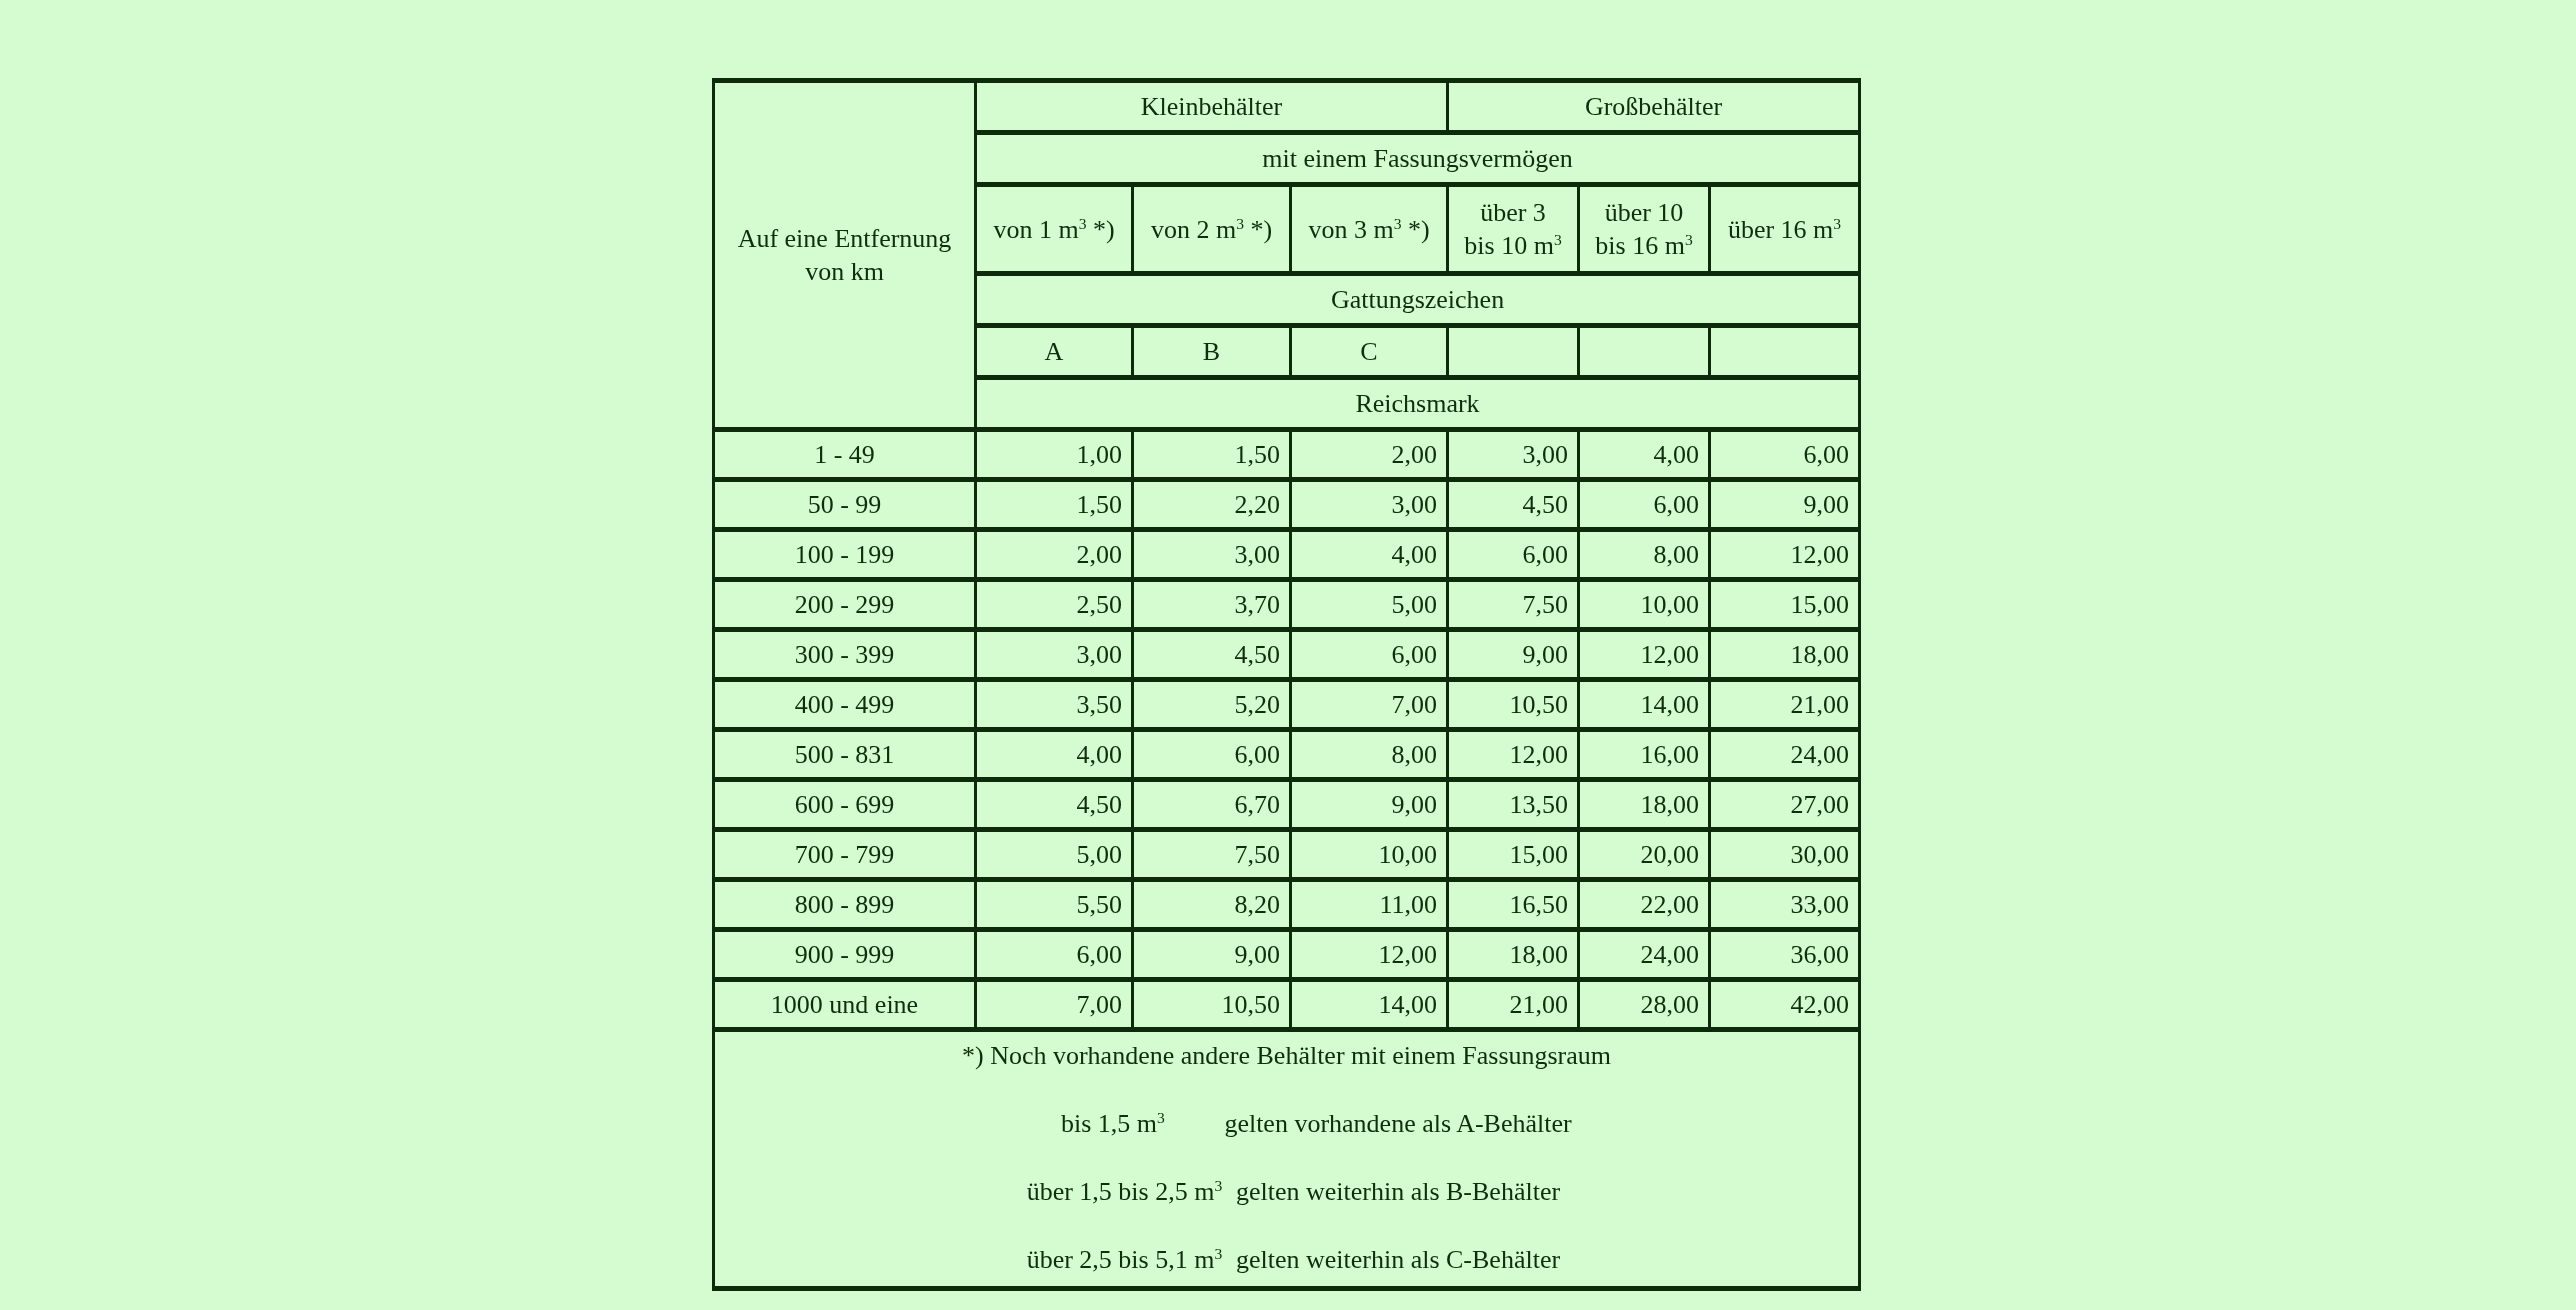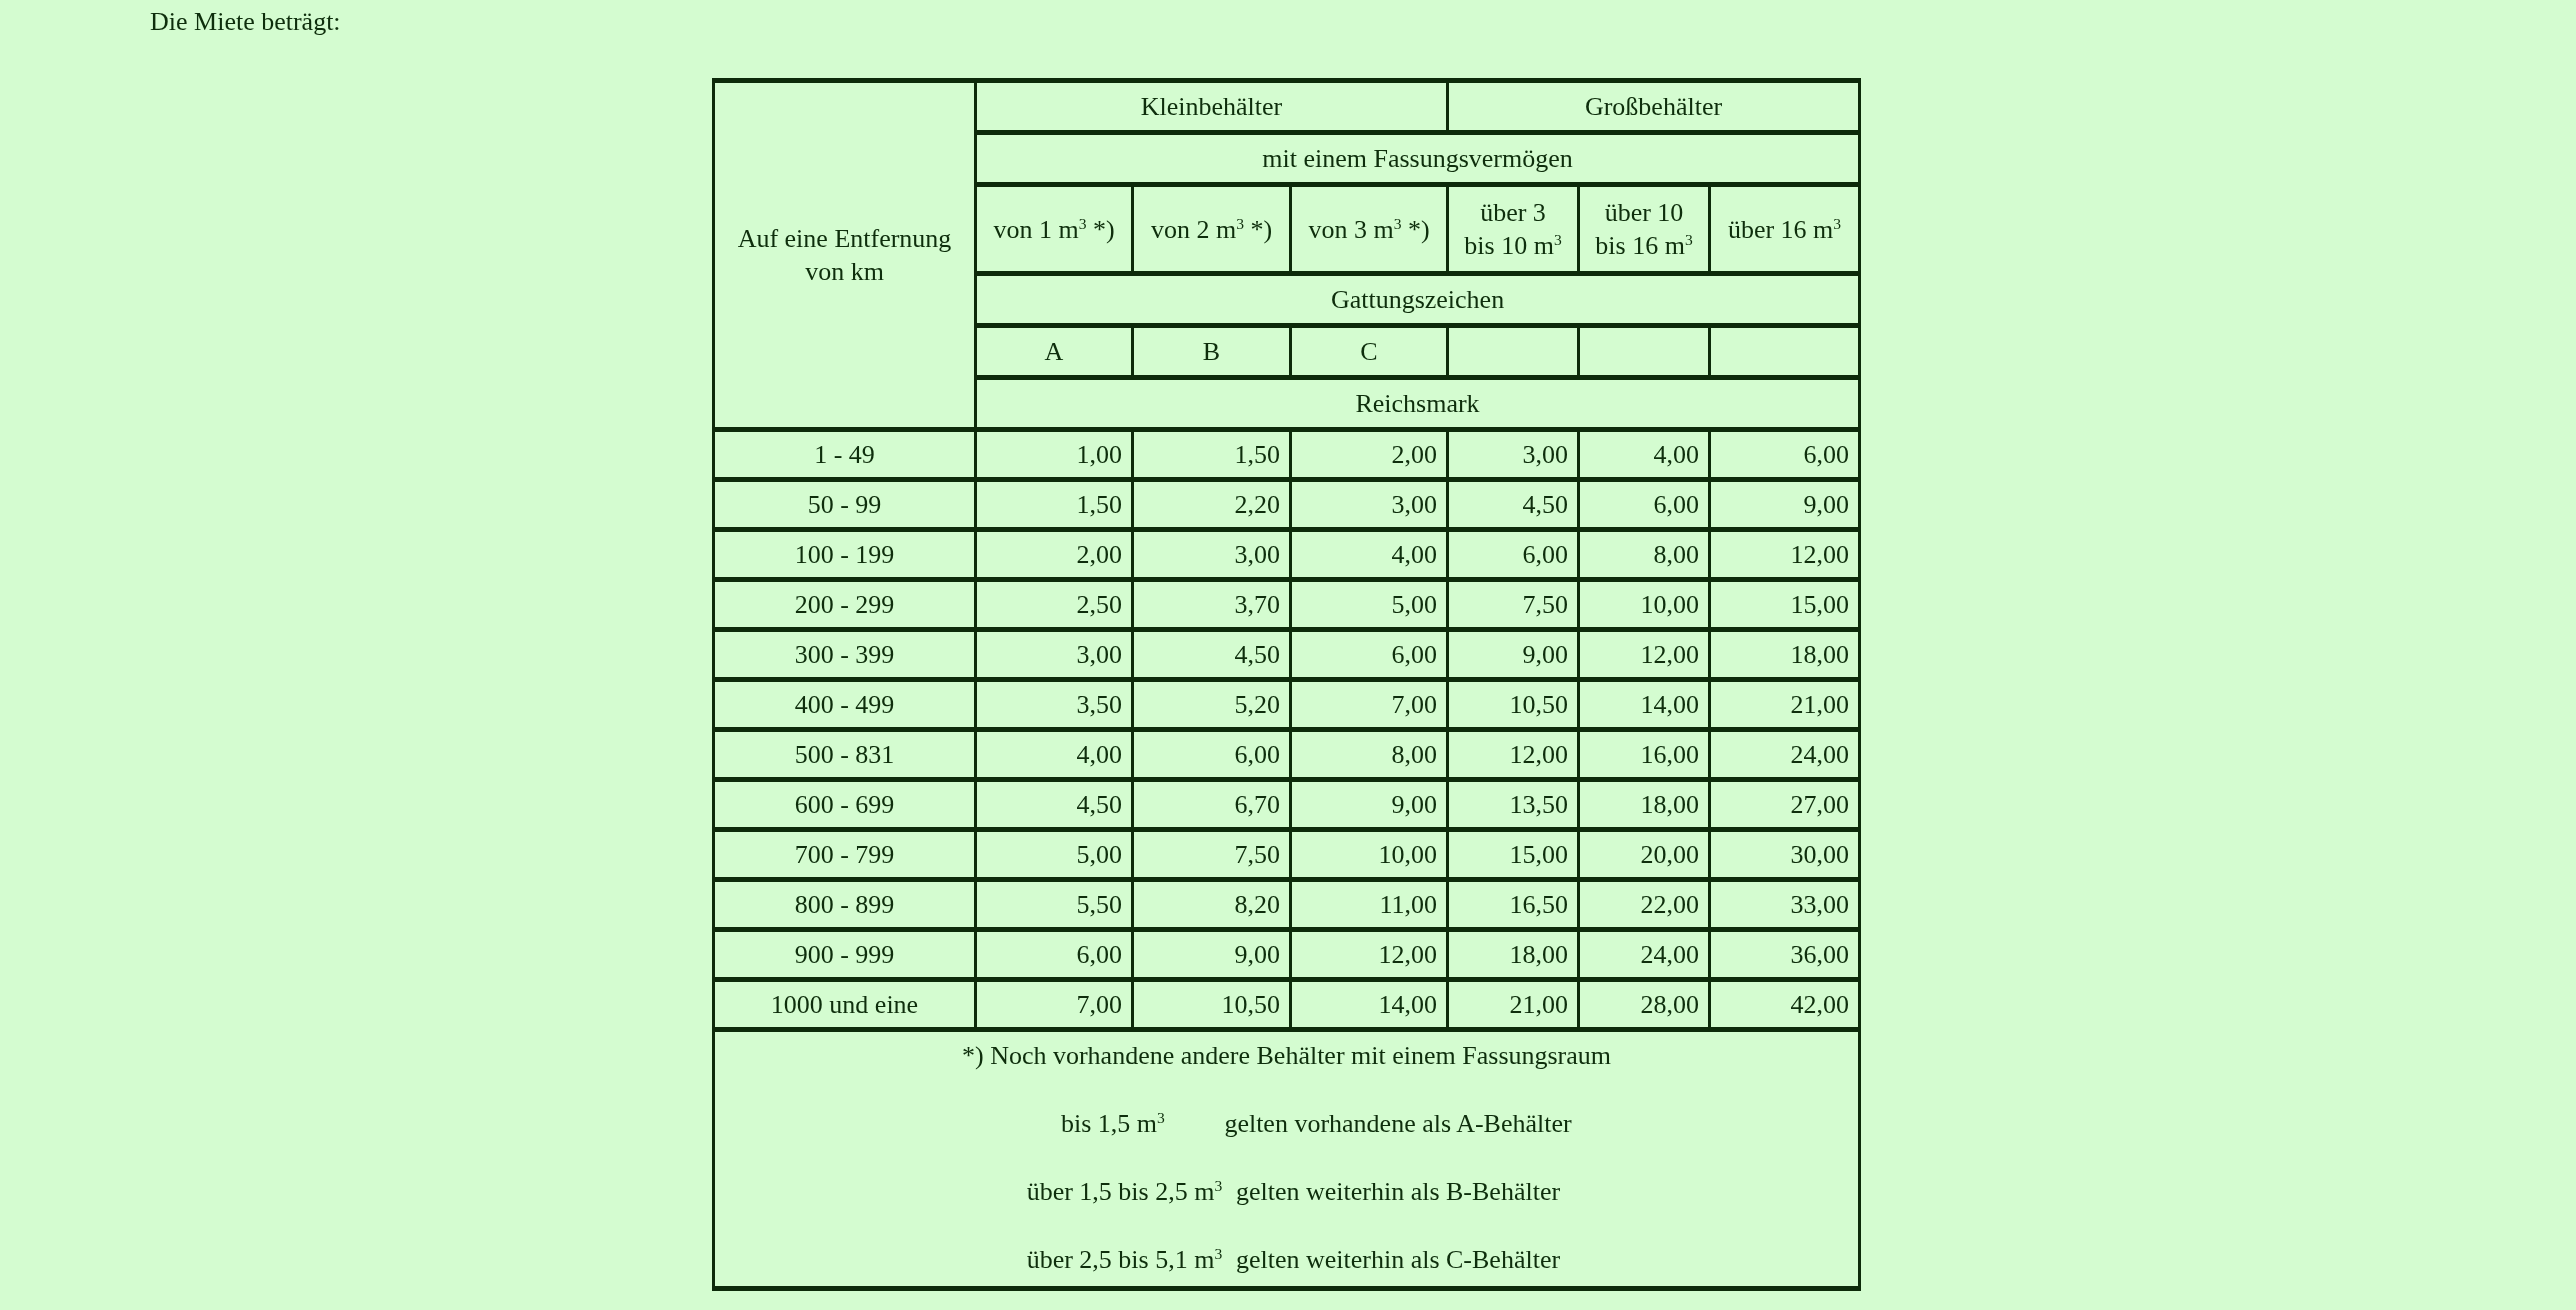--- a/index.html
+++ b/index.html
@@ -63,21 +63,20 @@
     font-size: 26px;
   }
   .fn-line { white-space: nowrap; }
   .fn-range { display: inline-block; width: 223px; margin-top: 34px; }
   sup { font-size: 0.6em; vertical-align: 0.55em; line-height: 0; }
 </style>
 </head>
 <body>
 
 <div class="intro">
-  <div>Die Miete beträgt:</div>
 </div>
 
 <table class="rent">
   <colgroup>
     <col style="width:262px">
     <col style="width:157px">
     <col style="width:158px">
     <col style="width:157px">
     <col style="width:131px">
     <col style="width:131px">

